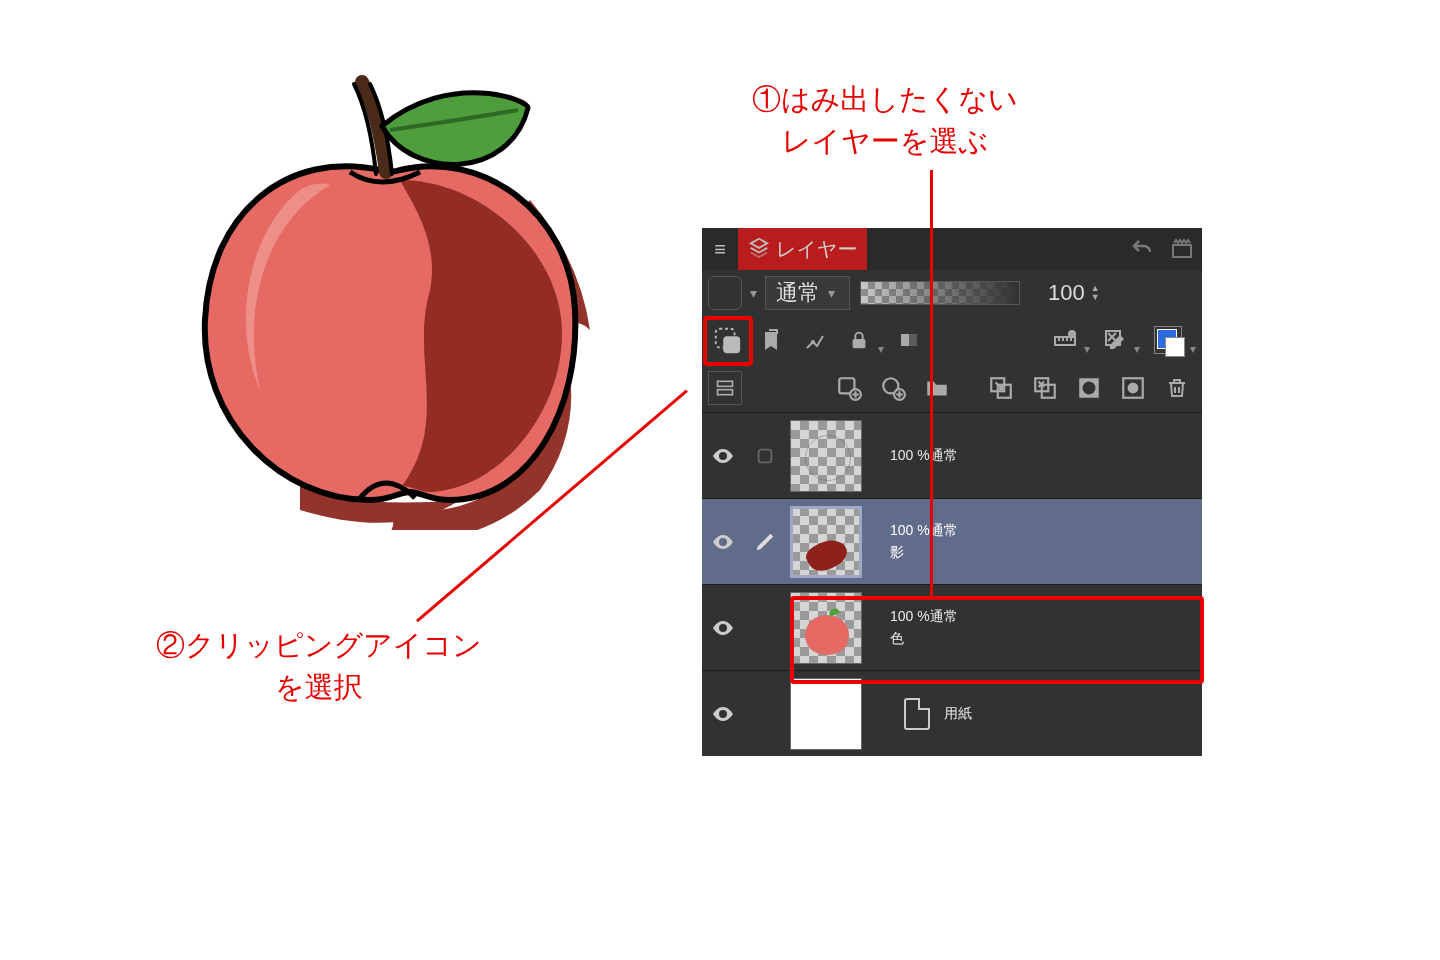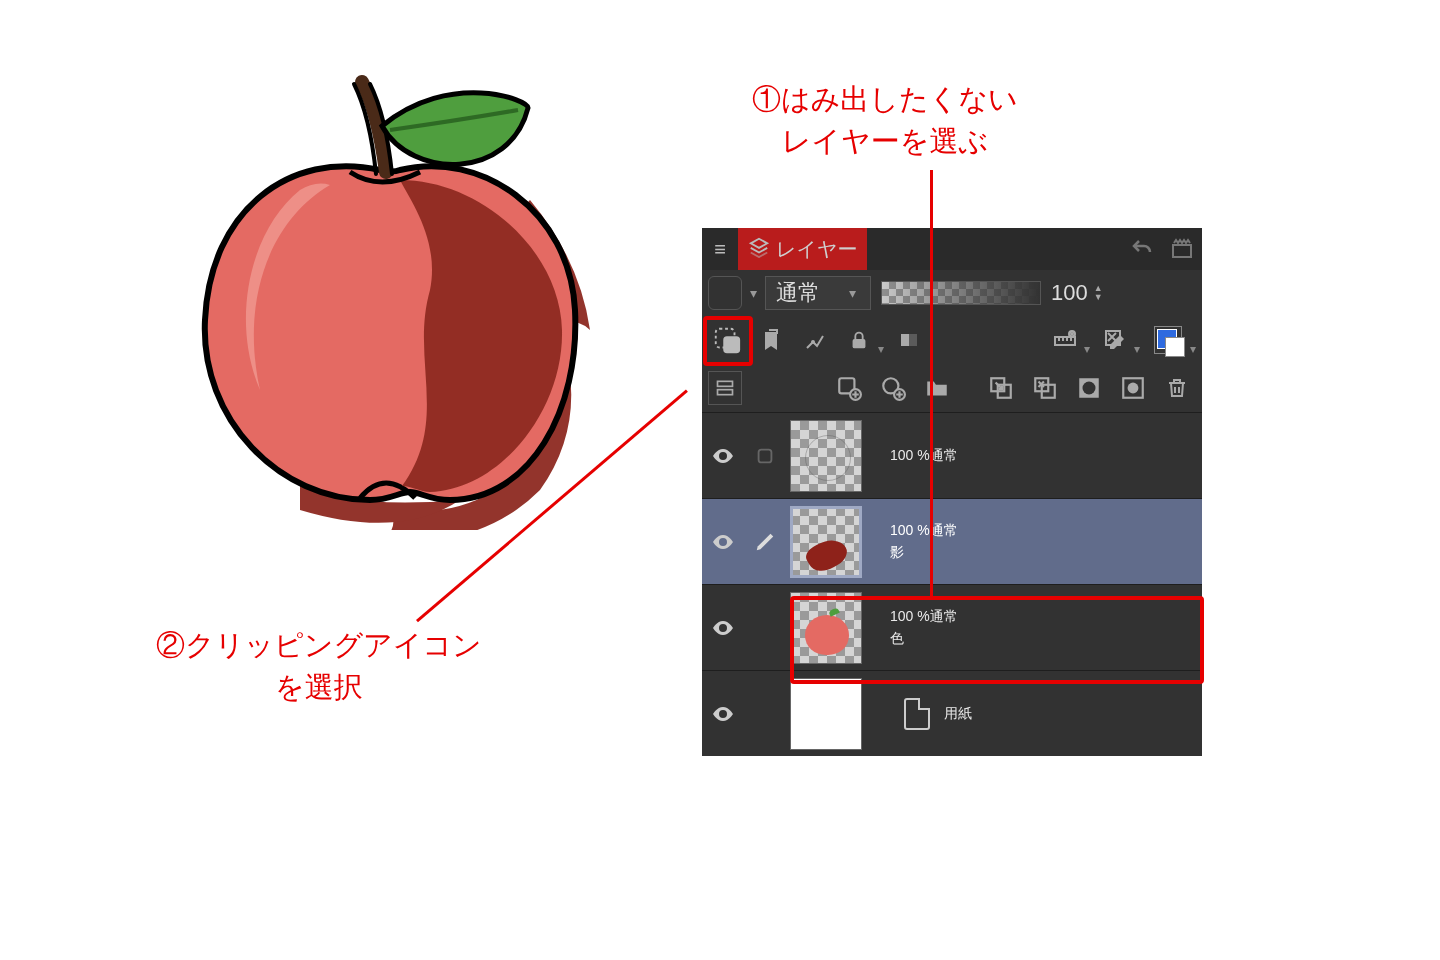--- a/index.html
+++ b/index.html
@@ -10,27 +10,27 @@
   
   .panel{position:absolute;left:702px;top:228px;width:500px;background:#323232;color:#cfcfcf;font-size:20px}
   .p-header{display:flex;align-items:center;height:42px;background:#2a2a2a}
   .p-header .menu-icon{width:36px;display:flex;align-items:center;justify-content:center;color:#bbb}
   .p-header .title{display:flex;align-items:center;gap:6px;padding:0 10px;height:100%;background:#b91c1c}
   .p-header .spacer{flex:1}
   .p-header .hdr-icon{width:40px;display:flex;align-items:center;justify-content:center;color:#777;font-size:22px}
   .row{display:flex;align-items:center;height:46px;background:#323232;padding:0 6px;gap:4px}
   .swatch-box{width:34px;height:34px;border:1px solid #555;border-radius:6px;background:#323232}
   .chev{color:#999;font-size:14px;padding:0 4px}
-  .blend-select{height:34px;background:#3a3a3a;border:1px solid #555;display:flex;align-items:center;padding:0 10px;gap:25px;font-size:22px;color:#ddd}
+  .blend-select{height:34px;background:#3a3a3a;border:1px solid #555;display:flex;align-items:center;padding:0 10px;gap:4px;font-size:22px;color:#ddd}
   .opacity-bar{height:24px;width:160px;margin-left:6px;
     background:
       linear-gradient(to right, rgba(50,50,50,0) 0%, #323232 100%),
       repeating-conic-gradient(#8f8f8f 0 25%,#c9c9c9 0 50%) 0 0/14px 14px;
     border:1px solid #555}
-  .opacity-val{font-size:22px;color:#ddd;margin-left:6px}
+  .opacity-val{font-size:22px;color:#ddd;margin-left:24px}
   .spinner{display:flex;flex-direction:column;margin-left:2px}
   .spinner span{font-size:9px;color:#aaa;line-height:9px}
   .tool-row{display:flex;align-items:center;height:48px;padding:0 6px;gap:6px}
   .tool-btn{width:38px;height:38px;display:flex;align-items:center;justify-content:center;color:#aaa;font-size:22px}
   .tool-row .spacer{flex:1}
   .tool-row .chev-sm{color:#888;font-size:12px;padding-top:18px;margin-left:-6px}
   .color-swatch{position:relative;width:28px;height:28px;border:1px solid #888;display:inline-block}
   .color-swatch::before{content:"";position:absolute;left:2px;top:2px;width:18px;height:18px;background:#2e6adf;border:1px solid #fff}
   .color-swatch::after{content:"";position:absolute;right:-4px;bottom:-4px;width:18px;height:18px;background:#fff;border:1px solid #888}
   .action-row{display:flex;align-items:center;height:48px;padding:0 6px;gap:6px}

